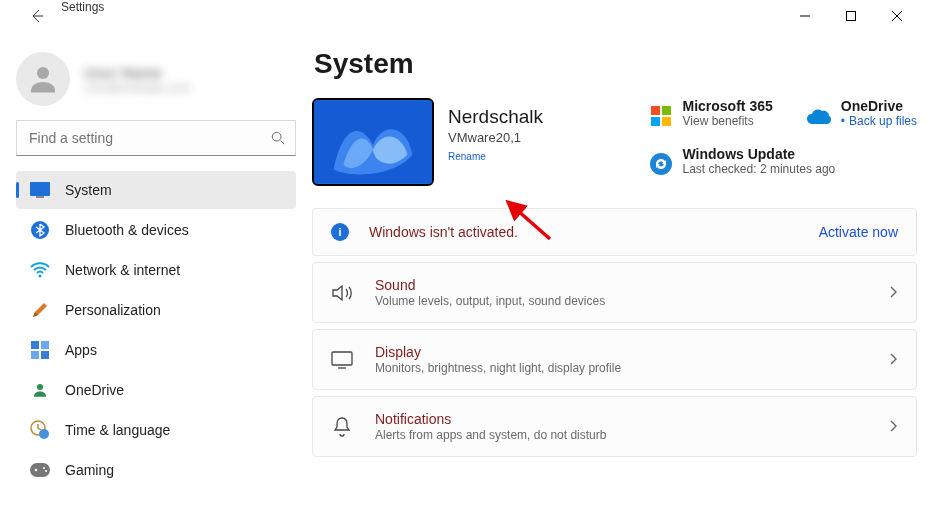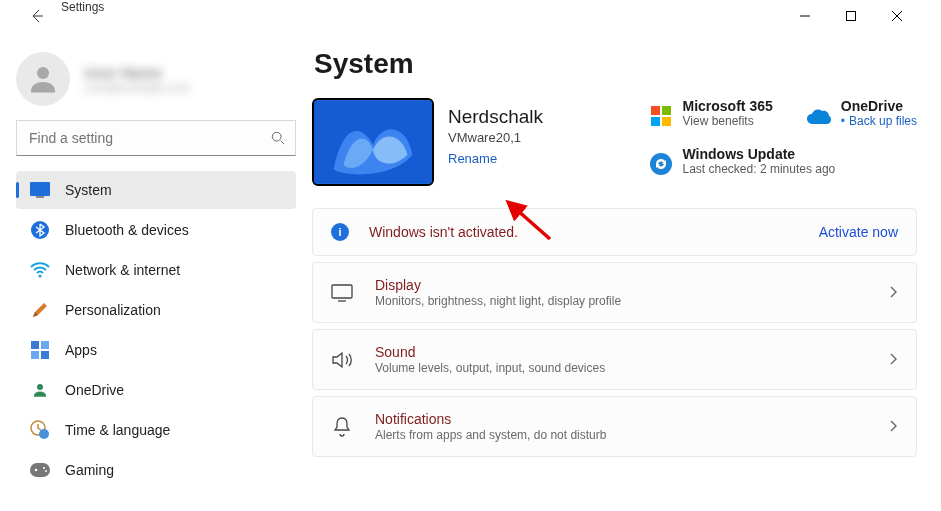--- a/index.html
+++ b/index.html
@@ -26,21 +26,21 @@
   .nav-item .icon{width:22px;height:22px;display:flex;align-items:center;justify-content:center;margin:0 14px 0 4px}
   .nav-item .label{font-size:14px;color:#222}
   .main{flex:1;padding:6px 24px 0 12px;overflow:hidden}
   h1{font-size:28px;font-weight:600;margin:2px 0 18px 2px}
   .hero{display:flex;align-items:flex-start}
   .pc-thumb{width:118px;height:84px;border:2px solid #000;border-radius:6px;overflow:hidden;background:#1e6fd9;position:relative}
   .pc-thumb svg{width:100%;height:100%}
   .pc-info{margin-left:14px}
   .pc-name{font-size:19px;font-weight:400;margin-top:8px}
   .pc-model{font-size:13px;color:#444;margin-top:2px}
-  .pc-rename{font-size:13px;color:#1a5fc0;margin-top:6px;display:inline-block}
+  .pc-rename{font-size:10px;color:#1a5fc0;margin-top:6px;display:inline-block}
   .tiles{margin-left:auto;display:flex;flex-direction:column;gap:18px}
   .trow{display:flex;gap:34px}
   .tile{display:flex;align-items:flex-end}
   .tile .ticon{width:24px;height:24px;margin-right:10px;display:flex;align-items:center;justify-content:center}
   .tile .tt{font-size:14px;font-weight:600}
   .tile .ts{font-size:12px;color:#5a5a5a}
   .tile .ts.link{color:#1a5fc0}
   .bullet{color:#1a73e8;font-size:12px;margin-right:4px}
   .cards{margin-top:22px;display:flex;flex-direction:column;gap:6px}
   .card{border:1px solid #e8e8e8;border-radius:4px;background:#fcfcfc;display:flex;align-items:center;padding:14px 18px}
@@ -257,42 +257,42 @@
 
     <div class="cards">
       <div class="card">
         <div class="info-dot">i</div>
         <div class="ct">Windows isn't activated.</div>
         <span class="action">Activate now</span>
       </div>
       <div class="card">
         <div class="cicon">
             <svg width="22" height="18" viewBox="0 0 22 18" fill="none" stroke="#444" stroke-width="1.3">
+              <path d="M2 6v6h4l5 4V2L6 6H2z"></path>
+              <path d="M15 5c2 2 2 6 0 8M18 3c3 3 3 9 0 12"></path>
+            </svg>
+          </div>
+        <div class="ctext">
+            <div class="ct">Sound</div>
+            <div class="cs">Volume levels, output, input, sound devices</div>
+          </div>
+        <div class="chev"><svg width="8" height="12" viewBox="0 0 8 12">
+              <path d="M1 1l5 5-5 5" stroke="#666" fill="none" stroke-width="1.4"></path>
+            </svg></div>
+      </div>
+      <div class="card">
+        <div class="cicon">
+            <svg width="22" height="18" viewBox="0 0 22 18" fill="none" stroke="#444" stroke-width="1.3">
               <rect x="1" y="1" width="20" height="13" rx="1"></rect>
               <path d="M7 17h8"></path>
             </svg>
           </div>
         <div class="ctext">
             <div class="ct">Display</div>
             <div class="cs">Monitors, brightness, night light, display profile</div>
-          </div>
-        <div class="chev"><svg width="8" height="12" viewBox="0 0 8 12">
-              <path d="M1 1l5 5-5 5" stroke="#666" fill="none" stroke-width="1.4"></path>
-            </svg></div>
-      </div>
-      <div class="card">
-        <div class="cicon">
-            <svg width="22" height="18" viewBox="0 0 22 18" fill="none" stroke="#444" stroke-width="1.3">
-              <path d="M2 6v6h4l5 4V2L6 6H2z"></path>
-              <path d="M15 5c2 2 2 6 0 8M18 3c3 3 3 9 0 12"></path>
-            </svg>
-          </div>
-        <div class="ctext">
-            <div class="ct">Sound</div>
-            <div class="cs">Volume levels, output, input, sound devices</div>
           </div>
         <div class="chev"><svg width="8" height="12" viewBox="0 0 8 12">
               <path d="M1 1l5 5-5 5" stroke="#666" fill="none" stroke-width="1.4"></path>
             </svg></div>
       </div>
       <div class="card">
         <div class="cicon">
             <svg width="18" height="20" viewBox="0 0 18 20" fill="none" stroke="#444" stroke-width="1.3">
               <path d="M9 1c3 0 5 2 5 6v3l2 3H2l2-3V7c0-4 2-6 5-6zM7 17c0 1 1 2 2 2s2-1 2-2"></path>
             </svg>

